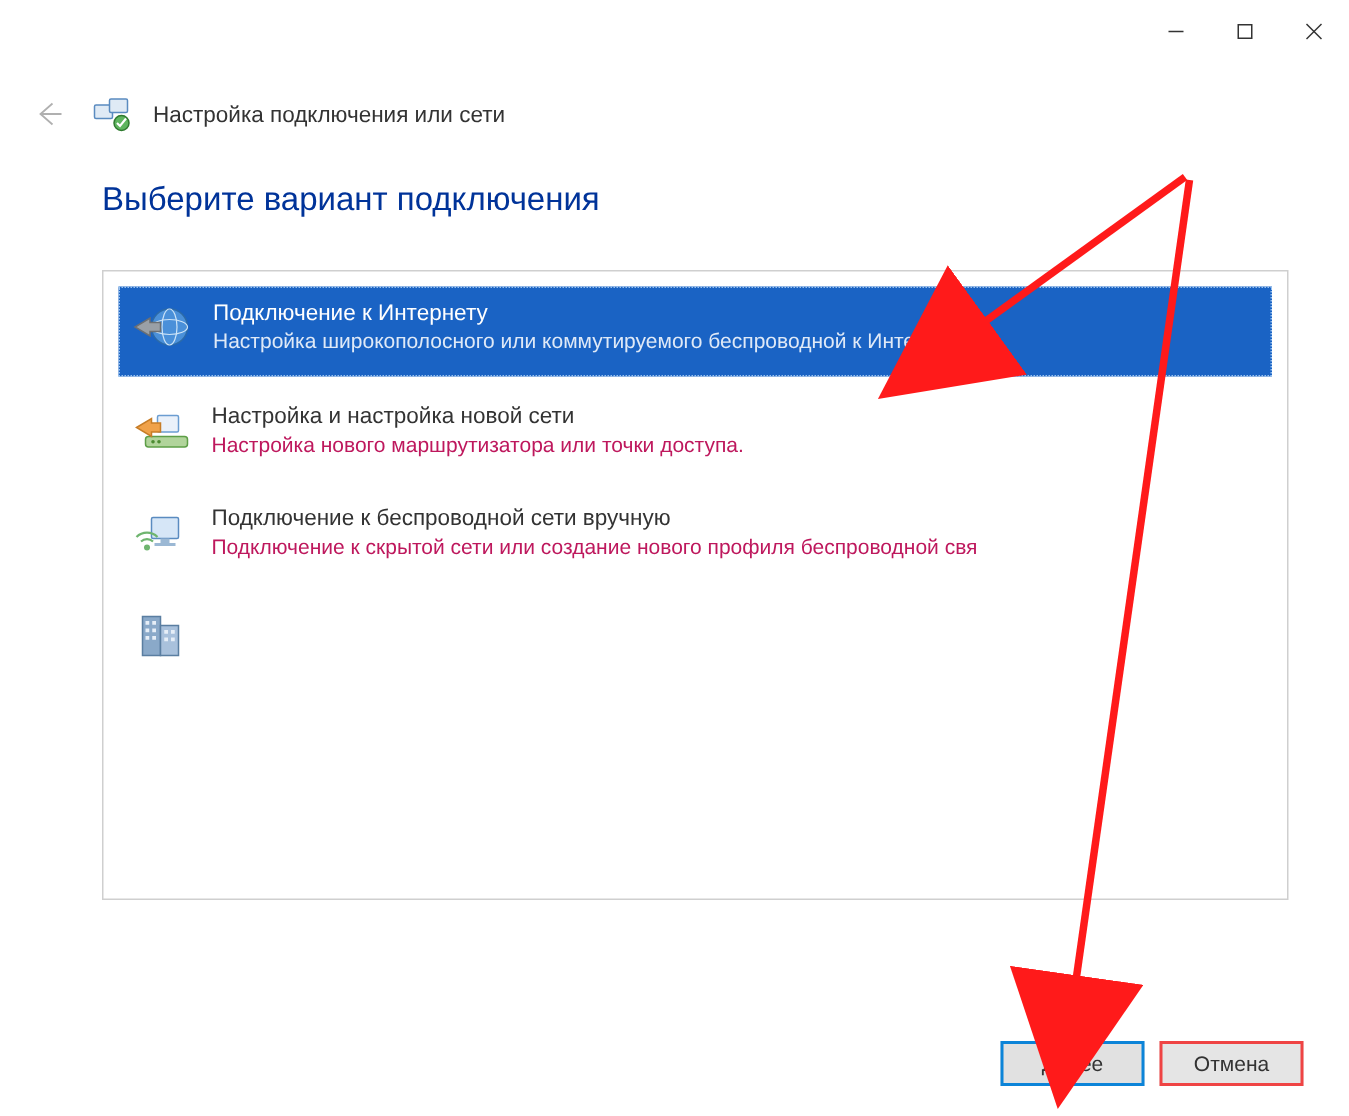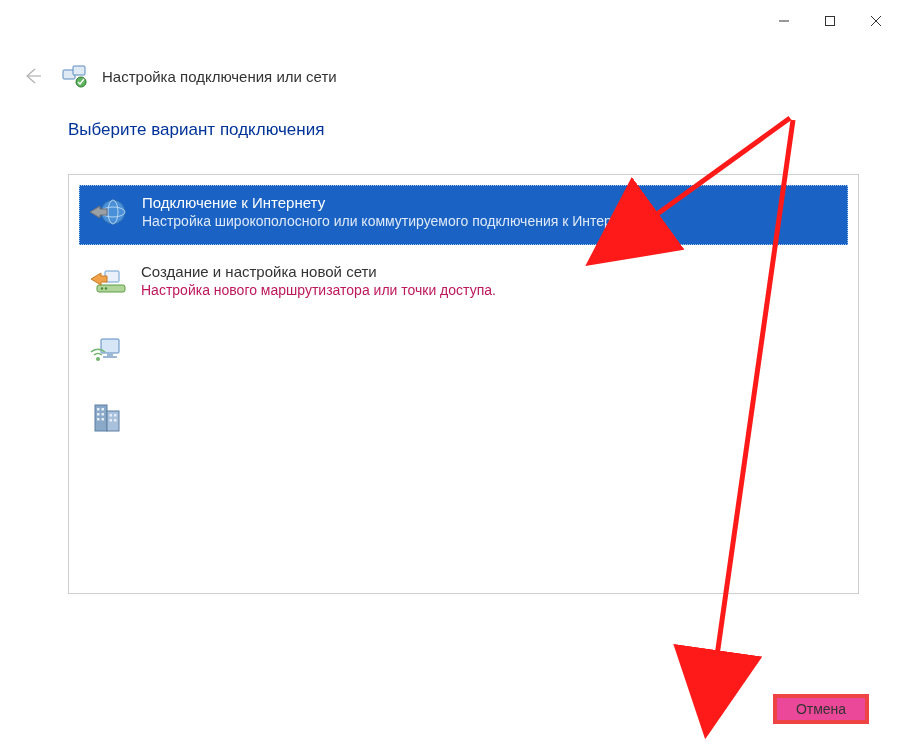--- a/index.html
+++ b/index.html
@@ -9,33 +9,33 @@
   .titlebar { position: absolute; top: 0; left: 0; right: 0; height: 40px; display: flex; justify-content: flex-end; align-items: flex-start; padding-top: 6px; }
   .titlebar .ctrl { width: 46px; height: 30px; display: flex; align-items: center; justify-content: center; cursor: default; }
   .titlebar .ctrl svg { display: block; }
   
   .headerbar { position: absolute; top: 58px; left: 18px; right: 18px; height: 36px; display: flex; align-items: center; gap: 14px; }
   .back-arrow { width: 28px; height: 28px; display:flex; align-items:center; justify-content:center; color:#a0a0a0; }
   .app-icon { width: 28px; height: 28px; }
   .win-title { font-size: 15px; color: #333; }
   
   .content { position: absolute; top: 120px; left: 68px; right: 40px; }
-  .page-title { font-size: 17px; color: #003399; font-weight: 400; margin-bottom: 34px; }
+  .page-title { font-size: 22px; color: #003399; font-weight: 400; margin-bottom: 34px; }
   .options-box { border: 1px solid #cfcfcf; width: 100%; height: 420px; padding: 10px 10px 10px 10px; }
   .option { display: flex; align-items: flex-start; gap: 12px; padding: 6px 8px 10px 8px; margin-bottom: 10px; cursor: pointer; }
   .option .icon { width: 42px; height: 42px; flex-shrink: 0; }
   .option .txt { display: flex; flex-direction: column; gap: 2px; padding-top: 2px; }
   .option .title { font-size: 15px; color: #333; }
   .option .desc { font-size: 14px; color: #be185d; }
   .option.selected { background: #1a63c4; color: #fff; border: 1px dotted #9ac3f0; }
   .option.selected .title { color: #fff; }
   .option.selected .desc { color: #dfe9f7; }
   
   .footer { position: absolute; bottom: 20px; right: 30px; display: flex; gap: 10px; }
-  .btn { min-width: 96px; height: 30px; background: #ec4899; border: 4px solid #ef4444; font-size: 14px; color: #333; display:flex; align-items:center; justify-content:center; cursor:pointer; }
+  .btn { min-width: 96px; height: 30px; background: #e5e5e5; border: 2px solid #ef4444; font-size: 14px; color: #333; display:flex; align-items:center; justify-content:center; cursor:pointer; }
   .btn.primary { border: 2px solid #0c84d8; background: #e1e1e1; }
   
   .annot { position: absolute; top: 0; left: 0; width: 899px; height: 744px; pointer-events: none; }
 </style>
 </head>
 <body>
 
 <div class="window">
 
   <div class="titlebar">
@@ -84,50 +84,54 @@
         <div class="icon">
           <svg width="42" height="42" viewBox="0 0 42 42">
             <circle cx="25" cy="20" r="12" fill="#4a90d9" stroke="#2c6aa8"></circle>
             <ellipse cx="25" cy="20" rx="12" ry="5" fill="none" stroke="#cde4f7" stroke-width="0.8"></ellipse>
             <ellipse cx="25" cy="20" rx="5" ry="12" fill="none" stroke="#cde4f7" stroke-width="0.8"></ellipse>
             <polygon points="2,20 12,14 12,17 19,17 19,23 12,23 12,26" fill="#9aa0a6" stroke="#6b6f73"></polygon>
           </svg>
         </div>
         <div class="txt">
           <span class="title">Подключение к Интернету</span>
-          <span class="desc">Настройка широкополосного или коммутируемого подключения к Интернету.</span>
+          <span class="desc">Настройка широкополосного или коммутируемого беспроводной к Интернету.</span>
         </div>
       </div>
 
       <div class="option">
         <div class="icon">
           <svg width="42" height="42" viewBox="0 0 42 42">
             <rect x="18" y="10" width="14" height="11" rx="1" fill="#eaf1fa" stroke="#6b9dd1"></rect>
             <rect x="10" y="24" width="28" height="7" rx="2" fill="#b1d49b" stroke="#5d9e47"></rect>
             <polygon points="4,18 14,12 14,15 20,15 20,21 14,21 14,24" fill="#f0a24a" stroke="#c77d27"></polygon>
             <circle cx="15" cy="27.5" r="1.2" fill="#4c8b32"></circle>
             <circle cx="19" cy="27.5" r="1.2" fill="#4c8b32"></circle>
           </svg>
         </div>
         <div class="txt">
-          <span class="title">Создание и настройка новой сети</span>
+          <span class="title">Настройка и настройка новой сети</span>
           <span class="desc">Настройка нового маршрутизатора или точки доступа.</span>
         </div>
       </div>
 
       <div class="option">
         <div class="icon">
           <svg width="42" height="42" viewBox="0 0 42 42">
             <rect x="14" y="10" width="18" height="14" rx="1" fill="#d6e6f7" stroke="#5a8bc0"></rect>
             <rect x="20" y="24" width="6" height="3" fill="#9bb8d4"></rect>
             <rect x="16" y="27" width="14" height="2" fill="#9bb8d4"></rect>
             <circle cx="11" cy="30" r="2" fill="#6fb56f"></circle>
             <path d="M7,26 a6,6 0 0 1 8,0" fill="none" stroke="#6fb56f" stroke-width="1.5"></path>
             <path d="M4,23 a10,10 0 0 1 14,0" fill="none" stroke="#6fb56f" stroke-width="1.5"></path>
           </svg>
+        </div>
+        <div class="txt">
+          <span class="title">Подключение к беспроводной сети вручную</span>
+          <span class="desc">Подключение к скрытой сети или создание нового профиля беспроводной свя</span>
         </div>
       </div>
 
       <div class="option">
         <div class="icon">
           <svg width="42" height="42" viewBox="0 0 42 42">
             <rect x="8" y="8" width="12" height="26" fill="#8aa9c9" stroke="#5a7ea1"></rect>
             <rect x="20" y="14" width="12" height="20" fill="#a9c1dc" stroke="#5a7ea1"></rect>
             <rect x="10" y="11" width="2.5" height="2.5" fill="#e6eef7"></rect>
             <rect x="14.5" y="11" width="2.5" height="2.5" fill="#e6eef7"></rect>
@@ -140,20 +144,21 @@
             <rect x="22.5" y="22" width="2.5" height="2.5" fill="#e6eef7"></rect>
             <rect x="27" y="22" width="2.5" height="2.5" fill="#e6eef7"></rect>
           </svg>
         </div>
       </div>
 
     </div>
   </div>
 
   <div class="footer">
+    <button class="btn primary">Далее</button>
     <button class="btn">Отмена</button>
   </div>
 
   <svg class="annot" width="899" height="744" viewBox="0 0 899 744">
     <defs>
       <marker id="ah" markerWidth="18" markerHeight="18" refX="4" refY="9" orient="auto">
         <polygon points="0,0 18,9 0,18" fill="#ff1a1a"></polygon>
       </marker>
     </defs>
 

